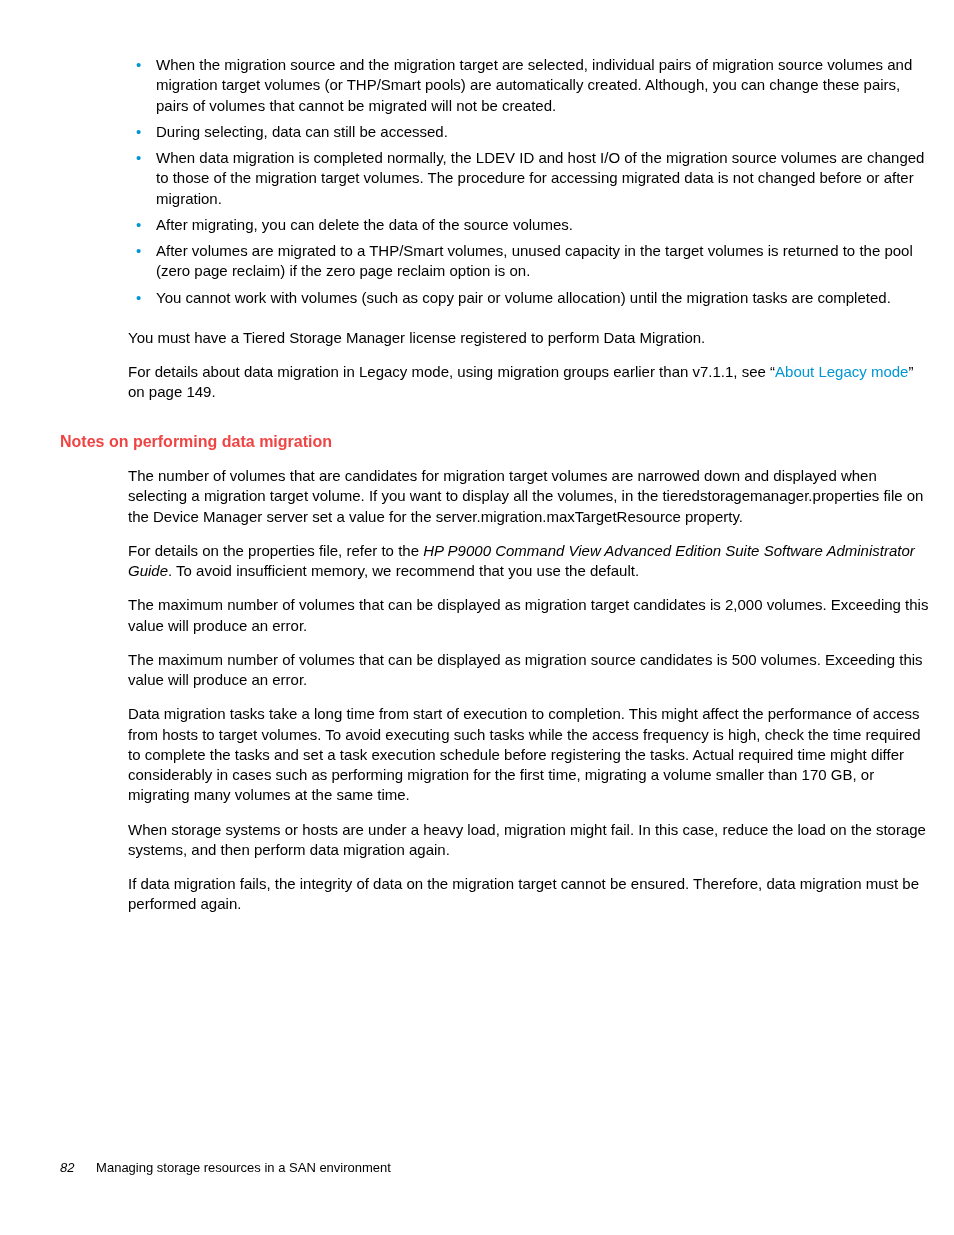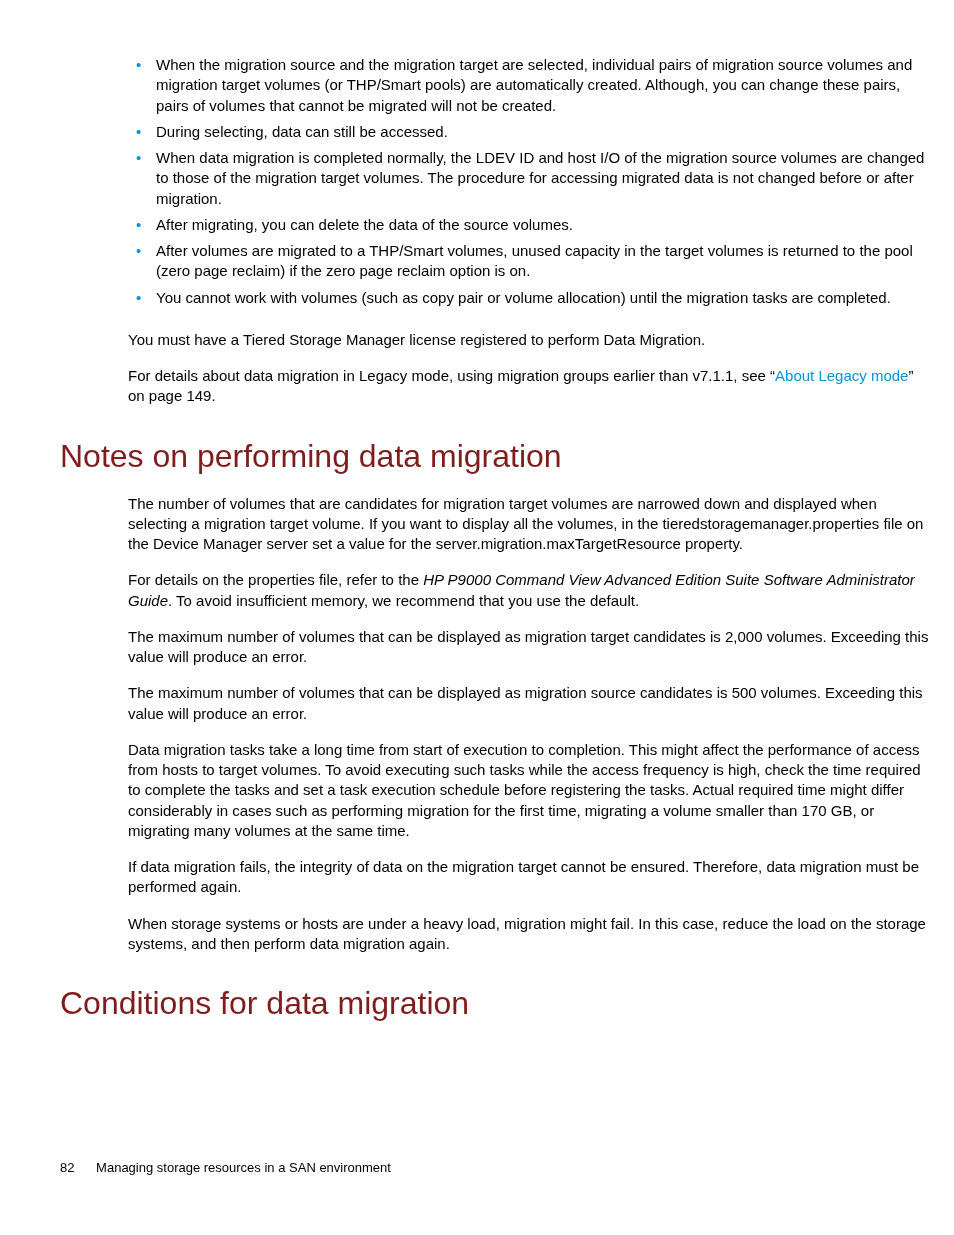--- a/index.html
+++ b/index.html
@@ -29,43 +29,44 @@
   ul.bullets li::before {
     content: "•";
     position: absolute;
     left: 8px;
     top: 0;
     color: #0096d6;
     font-size: 15px;
   }
   .body-indent {
     padding-left: 68px;
-    margin: 16px 0 14px 0;
+    margin: 4px 0 14px 0;
   }
   h2.section {
-    font-weight: 400;
-    color: #7f1d1d;
-    font-size: 32px;
+    font-weight: 700;
+    color: #ef4444;
+    font-size: 16px;
     margin: 28px 0 14px 0;
     letter-spacing: 0px;
   }
   .link {
     color: #0096d6;
   }
   .italic {
     font-style: italic;
   }
   .footer {
     position: absolute;
     bottom: 58px;
     left: 60px;
     font-size: 13px;
   }
   .footer .pnum {
     margin-right: 18px;
+    font-style: italic;
   }
 </style>
 </head>
 <body>
 
 <div class="page">
 
   <ul class="bullets">
     <li>When the migration source and the migration target are selected, individual pairs of migration source volumes and migration target volumes (or THP/Smart pools) are automatically created. Although, you can change these pairs, pairs of volumes that cannot be migrated will not be created.</li>
     <li>During selecting, data can still be accessed.</li>
@@ -85,24 +86,23 @@
 
   <p class="body-indent">The number of volumes that are candidates for migration target volumes are narrowed down and displayed when selecting a migration target volume. If you want to display all the volumes, in the tieredstoragemanager.properties file on the Device Manager server set a value for the server.migration.maxTargetResource property.</p>
 
   <p class="body-indent">
     <span>For details on the properties file, refer to the </span><span class="italic">HP P9000 Command View Advanced Edition Suite Software Administrator Guide</span><span>. To avoid insufficient memory, we recommend that you use the default.</span>
   </p>
 
   <p class="body-indent">The maximum number of volumes that can be displayed as migration target candidates is 2,000 volumes. Exceeding this value will produce an error.</p>
   <p class="body-indent">The maximum number of volumes that can be displayed as migration source candidates is 500 volumes. Exceeding this value will produce an error.</p>
   <p class="body-indent">Data migration tasks take a long time from start of execution to completion. This might affect the performance of access from hosts to target volumes. To avoid executing such tasks while the access frequency is high, check the time required to complete the tasks and set a task execution schedule before registering the tasks. Actual required time might differ considerably in cases such as performing migration for the first time, migrating a volume smaller than 170 GB, or migrating many volumes at the same time.</p>
+  <p class="body-indent">When storage systems or hosts are under a heavy load, migration might fail. In this case, reduce the load on the storage systems, and then perform data migration again.</p>
   <p class="body-indent">If data migration fails, the integrity of data on the migration target cannot be ensured. Therefore, data migration must be performed again.</p>
-  <p class="body-indent">When storage systems or hosts are under a heavy load, migration might fail. In this case, reduce the load on the storage systems, and then perform data migration again.</p>
 
-  <h2 class="section">Conditions for data migration</h2>
 
 
 </div>
 
 <div class="footer">
   <span class="pnum">82</span>
   <span>Managing storage resources in a SAN environment</span>
 </div>
 
 </body></html>

